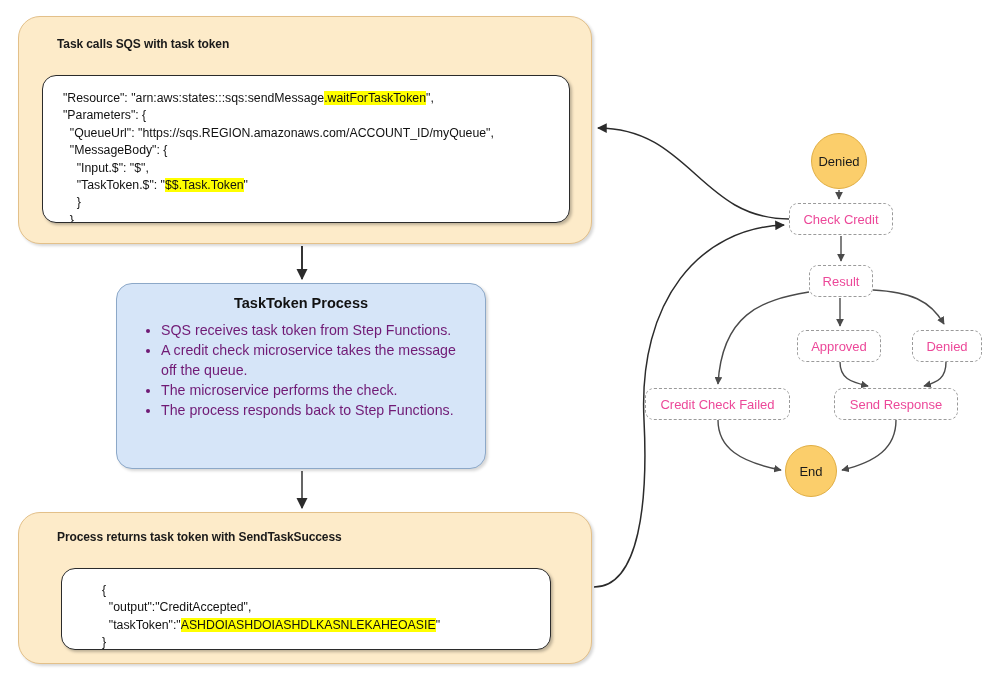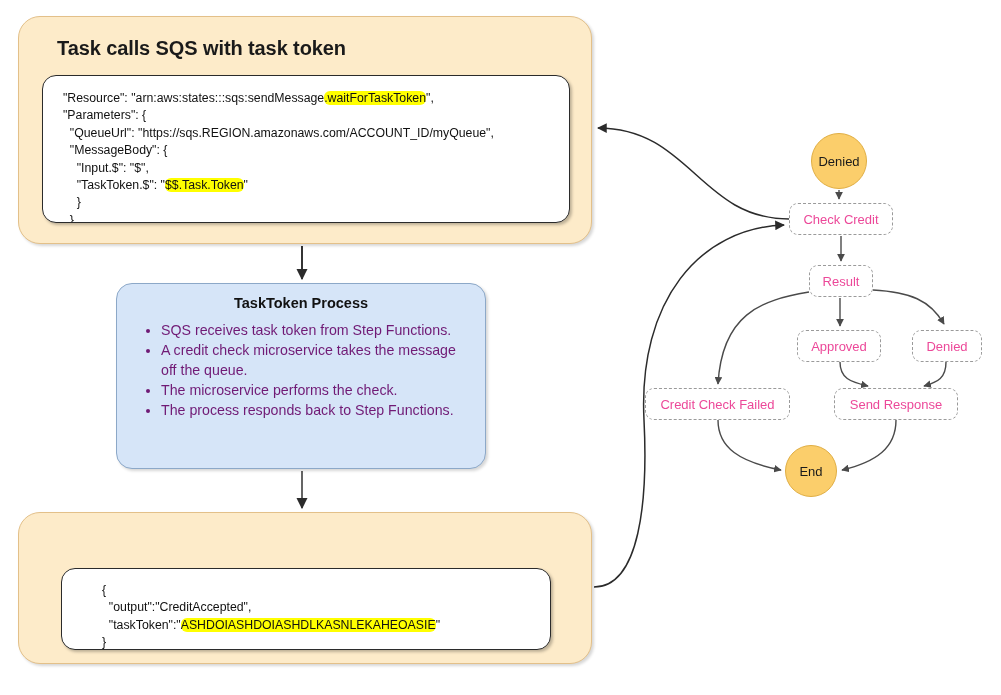--- a/index.html
+++ b/index.html
@@ -38,21 +38,21 @@
   .panel {
     position: absolute;
     box-sizing: border-box;
     background: #FDEBC9;
     border: 1px solid #E3C089;
     border-radius: 22px;
     box-shadow: 2px 2px 3px rgba(0,0,0,0.16);
     z-index: 10;
   }
   .panel-title {
-    font-size: 20px;
+    font-size: 12px;
     font-weight: bold;
     color: #1a1a1a;
     letter-spacing: -0.1px;
   }
 
   #panel-top {
     left: 18px;
     top: 16px;
     width: 574px;
     height: 228px;
@@ -85,21 +85,21 @@
     box-shadow: 2px 2px 3px rgba(0,0,0,0.25);
     overflow: hidden;
   }
   .code-lines {
     font-family: "Liberation Sans", sans-serif;
     font-size: 12.3px;
     line-height: 17.4px;
     color: #111111;
     white-space: pre;
   }
-  .hl { background: #FFFF00; border-radius: 6px; }
+  .hl { background: #FFFF00; }
 
   #code-top {
     left: 23px;
     top: 58px;
     width: 528px;
     height: 148px;
   }
   #code-top .code-lines {
     position: absolute;
     left: 20px;
@@ -253,20 +253,21 @@
     <div class="ext-title">TaskToken Process</div>
     <ul>
       <li>SQS receives task token from Step Functions.</li>
       <li>A credit check microservice takes the message off the queue.</li>
       <li>The microservice performs the check.</li>
       <li>The process responds back to Step Functions.</li>
     </ul>
   </div>
 
   <div class="panel" id="panel-bottom">
+    <div class="panel-title">Process returns task token with SendTaskSuccess</div>
 
     <div class="codebox" id="code-bottom">
       <div class="code-lines"><span>{</span>
 <span>  "output":"CreditAccepted",</span>
 <span>  "taskToken":"</span><span class="hl">ASHDOIASHDOIASHDLKASNLEKAHEOASIE</span><span>"</span>
 <span>}</span></div>
     </div>
   </div>
 
   <div class="node node-terminal" id="node-start">Denied</div>

